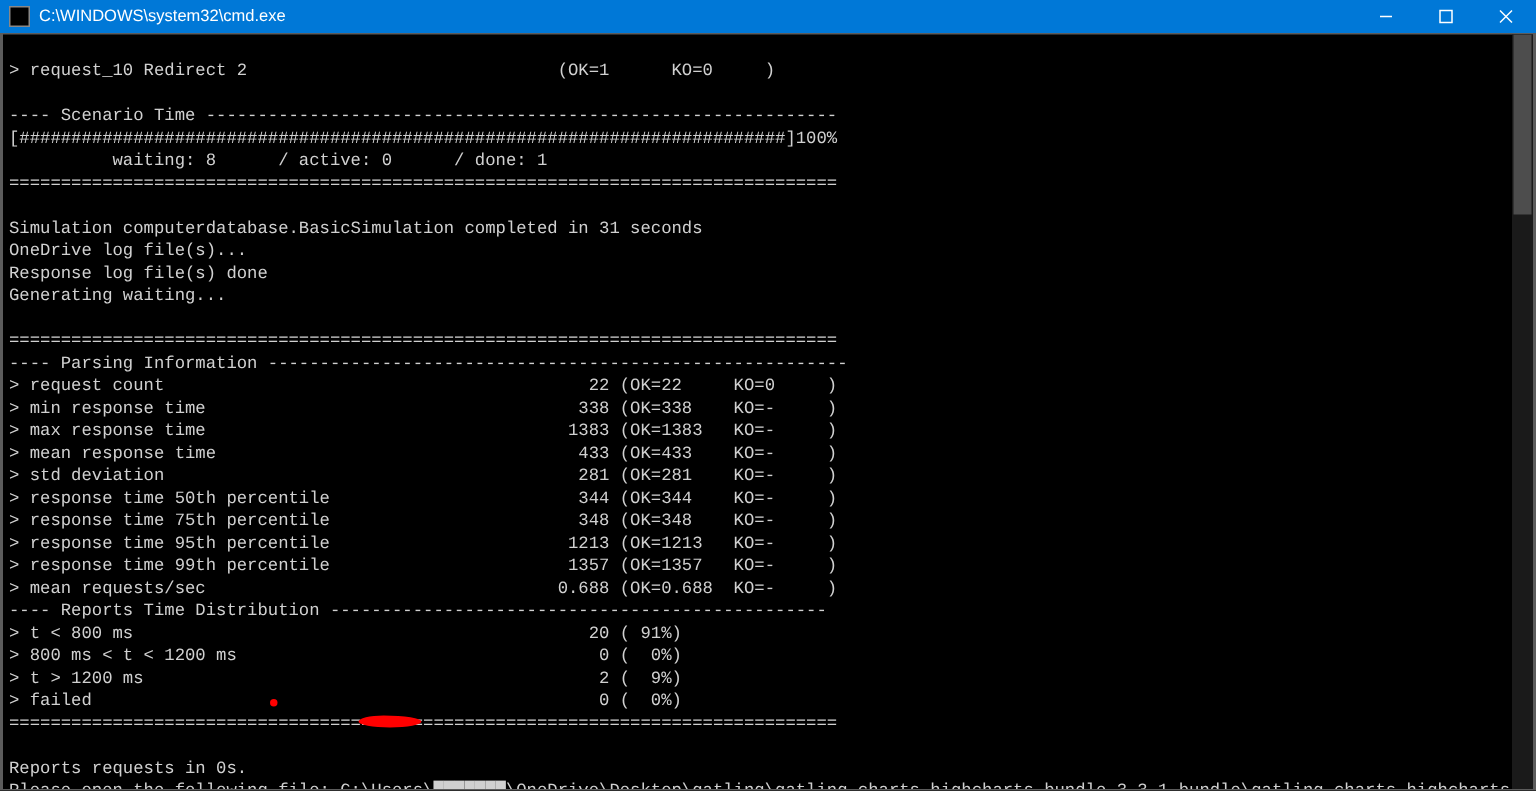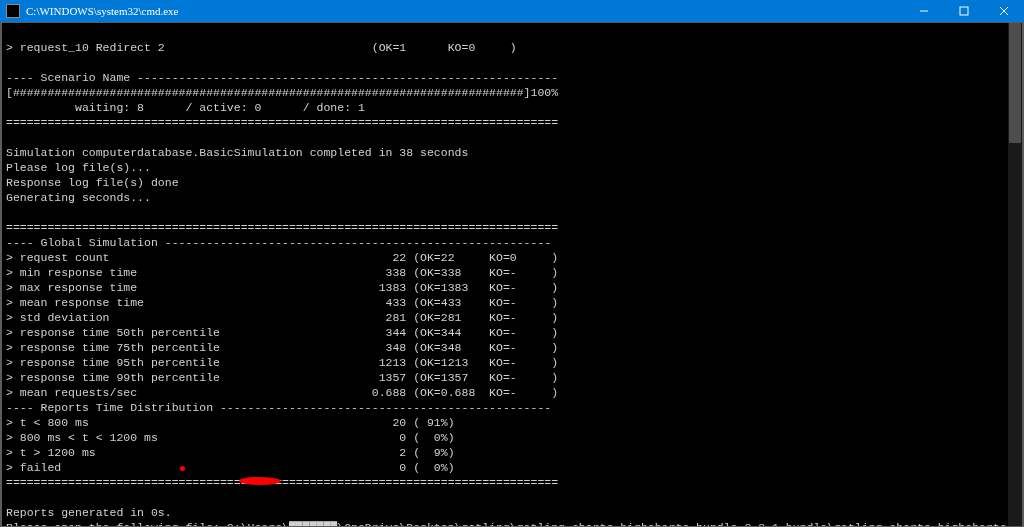--- a/index.html
+++ b/index.html
@@ -11,21 +11,21 @@
       height: 527px;
       overflow: hidden;
     }
     .title-bar {
       background: #0078d7;
       height: 22px;
       display: flex;
       align-items: center;
       color: #fff;
       padding-left: 6px;
-      font-family: Liberation Serif, serif;
+      font-family: Liberation Sans, sans-serif;
       font-size: 11px;
     }
     .title-bar .icon {
       width: 14px; height: 14px;
       background: #000;
       border: 1px solid #888;
       margin-right: 6px;
       display: inline-block;
     }
     .title-bar .title { flex: 1; }
@@ -105,50 +105,50 @@
           <line x1="1" y1="1" x2="9" y2="9" stroke="#fff" stroke-width="1"></line>
           <line x1="9" y1="1" x2="1" y2="9" stroke="#fff" stroke-width="1"></line>
         </svg>
     </div>
   </div>
 </div>
 
 <div class="terminal">
 <span>&gt; request_10 Redirect 2                              (OK=1      KO=0     )</span>
 <span></span>
-<span>---- Scenario Name -------------------------------------------------------------</span>
+<span>---- Scenario Time -------------------------------------------------------------</span>
 <span>[##########################################################################]100%</span>
 <span>          waiting: 8      / active: 0      / done: 1</span>
 <span>================================================================================</span>
 <span></span>
-<span>Simulation computerdatabase.BasicSimulation completed in 38 seconds</span>
-<span>Please log file(s)...</span>
+<span>Simulation computerdatabase.BasicSimulation completed in 31 seconds</span>
+<span>OneDrive log file(s)...</span>
 <span>Response log file(s) done</span>
-<span>Generating seconds...</span>
+<span>Generating waiting...</span>
 <span></span>
 <span>================================================================================</span>
-<span>---- Global Simulation --------------------------------------------------------</span>
+<span>---- Parsing Information --------------------------------------------------------</span>
 <span>&gt; request count                                         22 (OK=22     KO=0     )</span>
 <span>&gt; min response time                                    338 (OK=338    KO=-     )</span>
 <span>&gt; max response time                                   1383 (OK=1383   KO=-     )</span>
 <span>&gt; mean response time                                   433 (OK=433    KO=-     )</span>
 <span>&gt; std deviation                                        281 (OK=281    KO=-     )</span>
 <span>&gt; response time 50th percentile                        344 (OK=344    KO=-     )</span>
 <span>&gt; response time 75th percentile                        348 (OK=348    KO=-     )</span>
 <span>&gt; response time 95th percentile                       1213 (OK=1213   KO=-     )</span>
 <span>&gt; response time 99th percentile                       1357 (OK=1357   KO=-     )</span>
 <span>&gt; mean requests/sec                                  0.688 (OK=0.688  KO=-     )</span>
 <span>---- Reports Time Distribution ------------------------------------------------</span>
 <span>&gt; t &lt; 800 ms                                            20 ( 91%)</span>
 <span>&gt; 800 ms &lt; t &lt; 1200 ms                                   0 (  0%)</span>
 <span>&gt; t &gt; 1200 ms                                            2 (  9%)</span>
 <span>&gt; failed                                                 0 (  0%)</span>
 <span>================================================================================</span>
 <span></span>
-<span>Reports generated in 0s.</span>
+<span>Reports requests in 0s.</span>
 <span>Please open the following file: C:\Users\███████\OneDrive\Desktop\gatling\gatling-charts-highcharts-bundle-3.3.1-bundle\gatling-charts-highcharts-bundle-3.3.1\results\basi</span>
 
 
   <div class="scrollbar">
     <div class="thumb"></div>
   </div>
   <div class="red-dot"></div>
   <div class="red-smudge"></div>
 </div>
 

